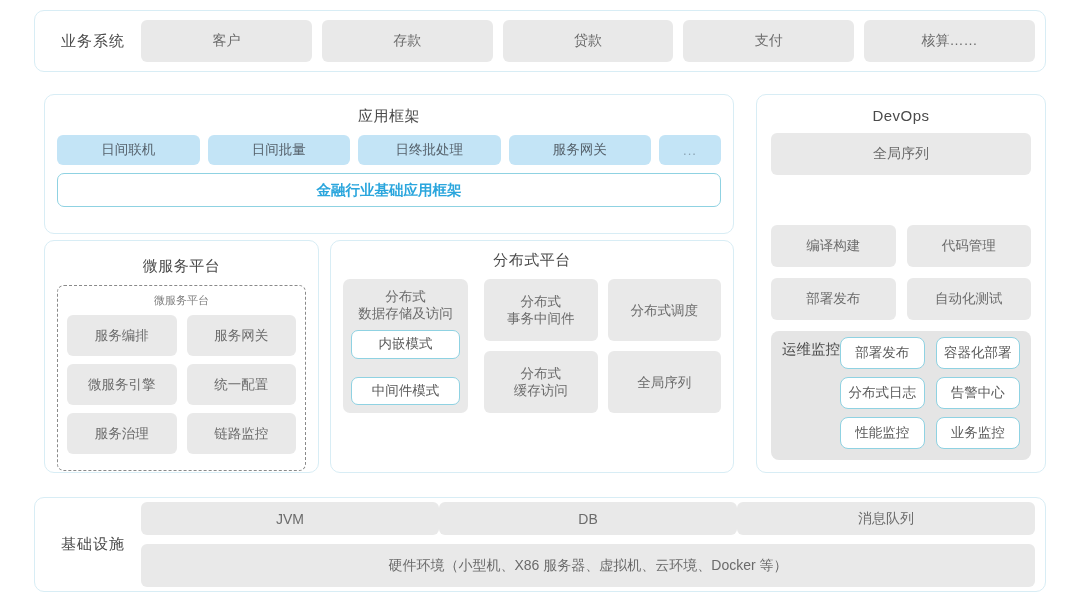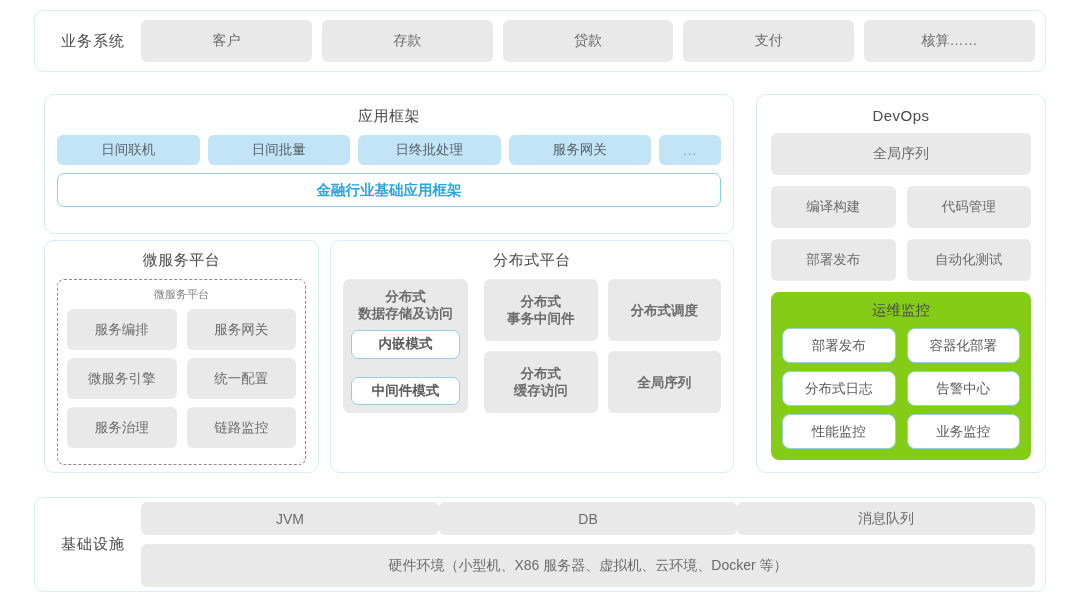--- a/index.html
+++ b/index.html
@@ -125,21 +125,21 @@
     font-weight: bold;
     box-sizing: border-box;
   }
 
   
   #microservice-panel {
     left: 44px;
     top: 240px;
     width: 275px;
     height: 233px;
-    padding: 6px 12px 12px;
+    padding: 12px 12px 12px;
   }
   #microservice-inner {
     border: 1.3px dashed #8a8a8a;
     border-radius: 7px;
     padding: 5px 9px 9px;
     box-sizing: border-box;
     height: 186px;
   }
   .inner-small-title {
     text-align: center;
@@ -162,21 +162,20 @@
     left: 330px;
     top: 240px;
     width: 404px;
     height: 233px;
     padding: 6px 12px 12px;
   }
   #distributed-body {
     display: flex;
     gap: 16px;
     height: 134px;
-    font-weight: bold;
   }
   #dist-storage {
     flex: 0 0 125px;
     background: #e9e9e9;
     border-radius: 7px;
     box-sizing: border-box;
     padding: 9px 8px 8px;
     display: flex;
     flex-direction: column;
   }
@@ -230,33 +229,34 @@
   #devops-panel .gray-chip.wide {
     height: 42px;
     font-size: 14px;
     margin-bottom: 11px;
   }
   #devops-grid {
     display: grid;
     grid-template-columns: 1fr 1fr;
     gap: 11px;
     margin-bottom: 11px;
+    margin-top: 39px;
   }
   #devops-grid .gray-chip {
     height: 42px;
     font-size: 13.5px;
   }
   #ops-monitor {
-    background: #84cc16;
+    background: #e5e5e5;
     border-radius: 8px;
     padding: 6px 11px 11px;
     box-sizing: border-box;
     flex: 1 1 auto;
     display: flex;
-    flex-direction: column;
+    flex-direction: row;
   }
   #ops-monitor .ops-title {
     text-align: center;
     font-size: 14.5px;
     color: #4a4a4a;
     margin: 3px 0 8px;
   }
   #ops-grid {
     display: grid;
     grid-template-columns: 1fr 1fr;

